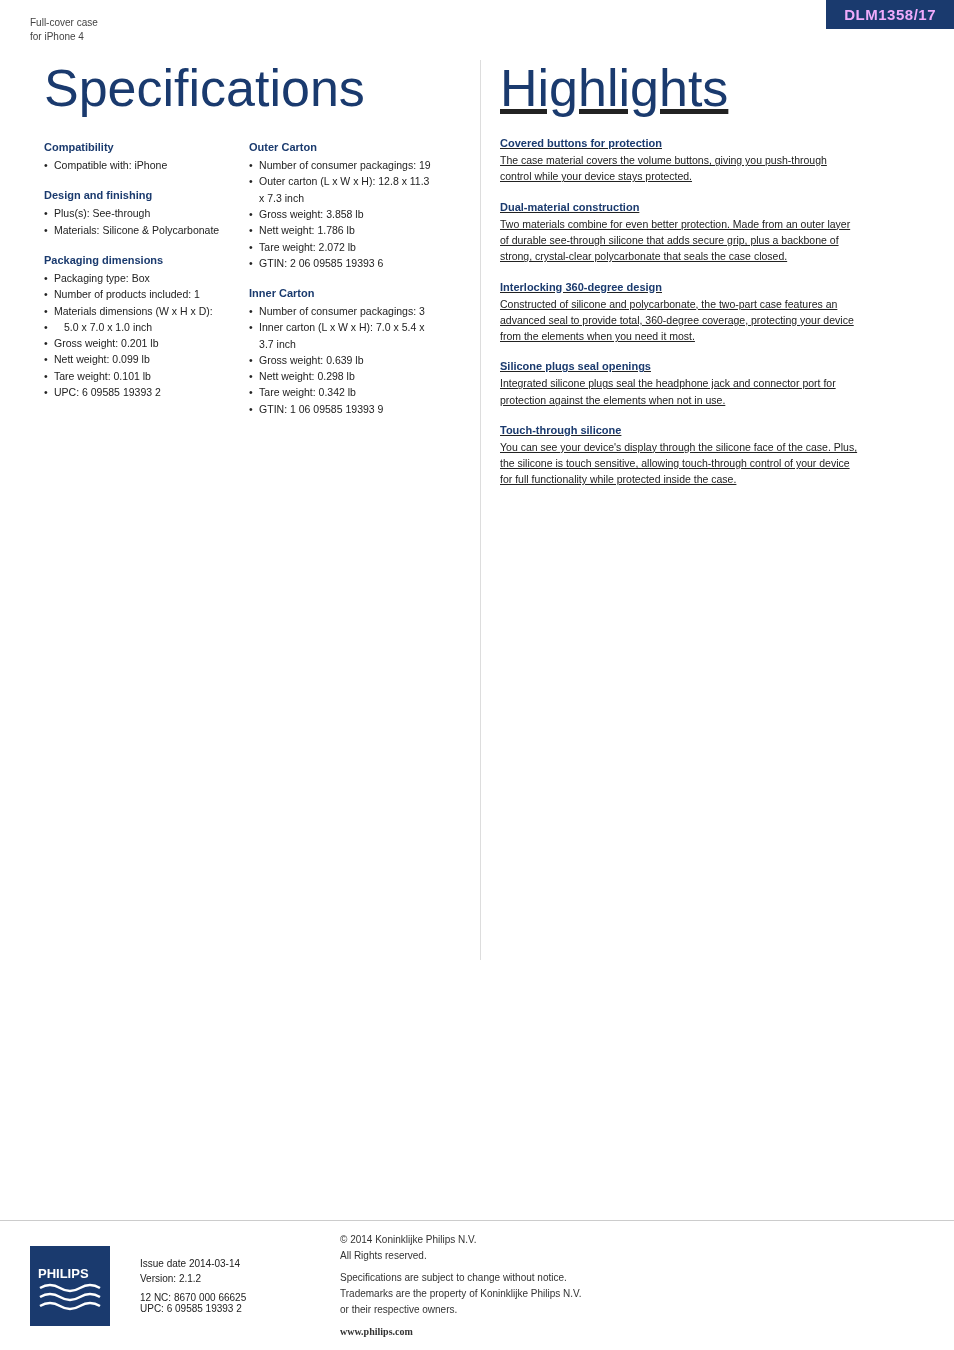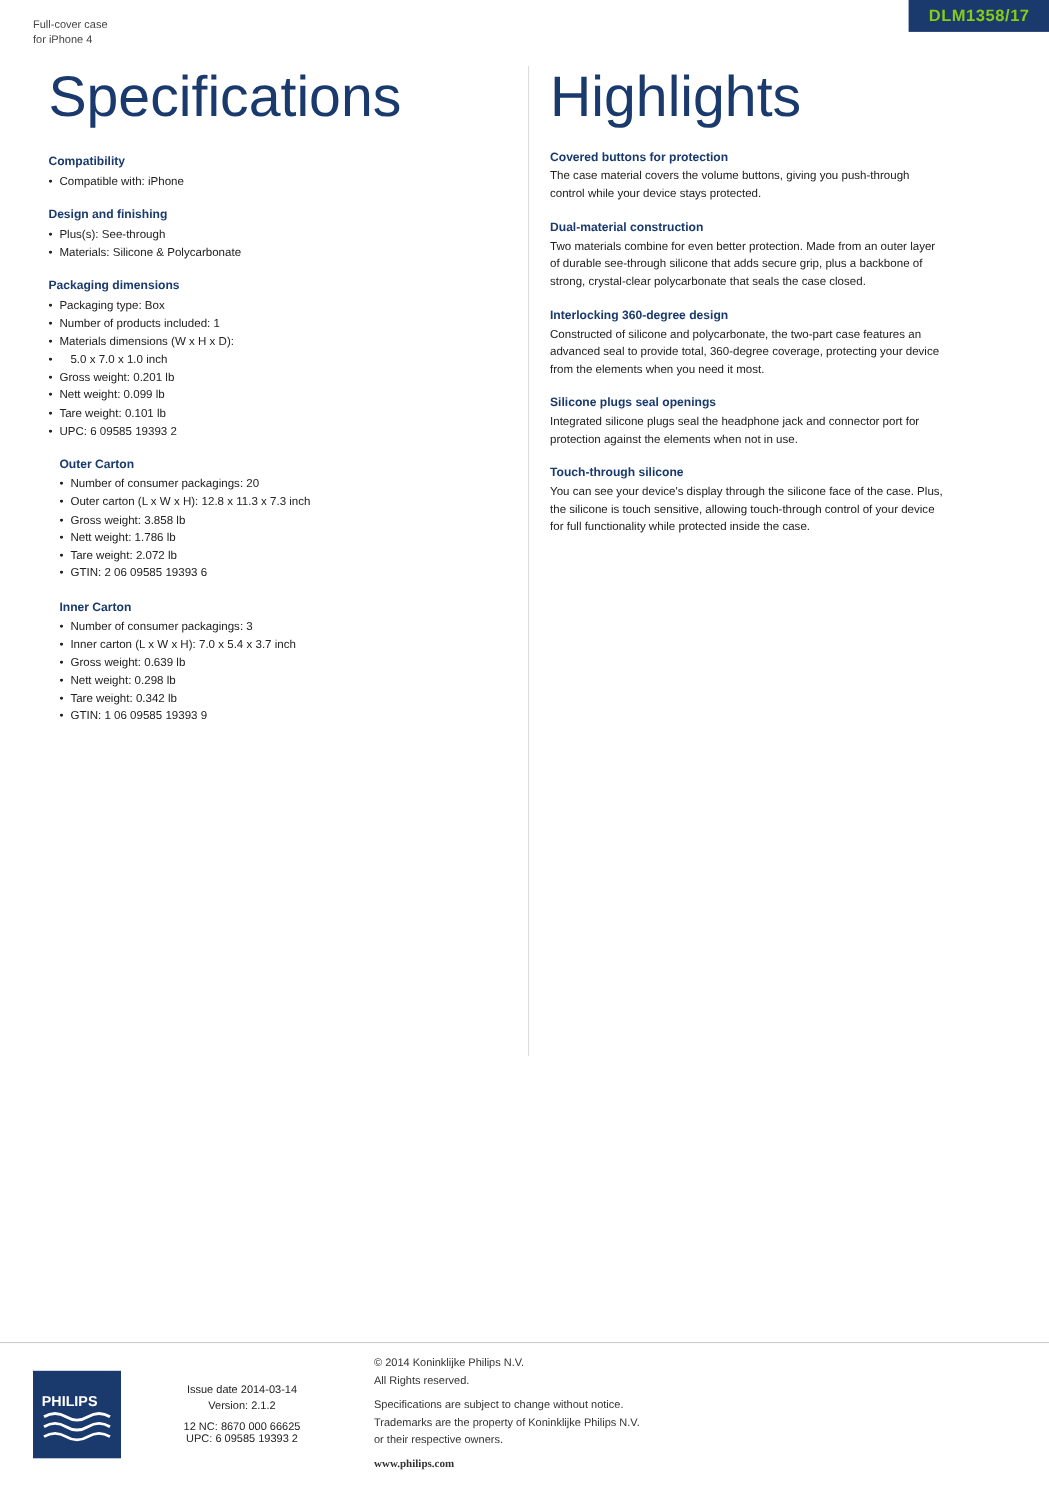--- a/index.html
+++ b/index.html
@@ -19,21 +19,21 @@
       padding: 0;
       position: relative;
     }
 
     
     .header-bar {
       position: absolute;
       top: 0;
       right: 0;
       background: #1a3a6e;
-      color: #84cc16;
+      color: #f0abfc;
       font-size: 15px;
       font-weight: bold;
       padding: 6px 18px;
       letter-spacing: 0.5px;
     }
 
     
     .product-info {
       position: absolute;
       top: 16px;
@@ -52,20 +52,21 @@
       padding: 0 44px;
     }
 
     
     .right-col {
       position: absolute;
       top: 60px;
       left: 480px;
       width: 400px;
       padding: 0 20px;
+      text-decoration: underline;
     }
 
     .page-title {
       font-size: 52px;
       font-weight: 300;
       color: #1a3a6e;
       line-height: 1.1;
       margin-bottom: 24px;
       font-family: Arial, sans-serif;
     }
@@ -123,21 +124,20 @@
     .highlight-body {
       font-size: 10.5px;
       line-height: 1.55;
       color: #222;
     }
 
     
     .specs-columns {
       display: flex;
       gap: 0;
-      flex-direction: column;
     }
 
     .specs-left {
       width: 240px;
     }
 
     .specs-right {
       width: 240px;
       padding-left: 10px;
     }
@@ -173,21 +173,20 @@
       text-align: center;
     }
 
     .footer-meta {
       display: flex;
       flex-direction: column;
       gap: 0;
       margin-right: 40px;
       font-size: 10px;
       min-width: 160px;
-      align-items: center;
     }
 
     .footer-right {
       font-size: 10px;
       line-height: 1.6;
       color: #333;
     }
   </style>
 </head>
 <body>
@@ -240,21 +239,21 @@
             <li>UPC: 6 09585 19393 2</li>
           </ul>
         </div>
       </div>
 
       <div class="specs-right">
 
         <div class="section">
           <div class="section-title">Outer Carton</div>
           <ul class="section-body">
-            <li>Number of consumer packagings: 20</li>
+            <li>Number of consumer packagings: 19</li>
             <li>Outer carton (L x W x H): 12.8 x 11.3 x 7.3 inch</li>
             <li>Gross weight: 3.858 lb</li>
             <li>Nett weight: 1.786 lb</li>
             <li>Tare weight: 2.072 lb</li>
             <li>GTIN: 2 06 09585 19393 6</li>
           </ul>
         </div>
 
         <div class="section">
           <div class="section-title">Inner Carton</div>

